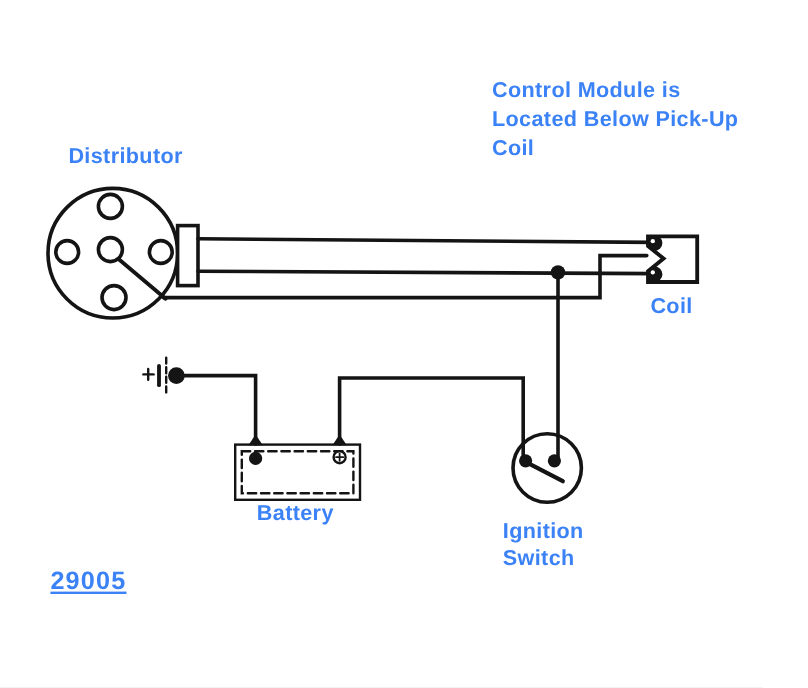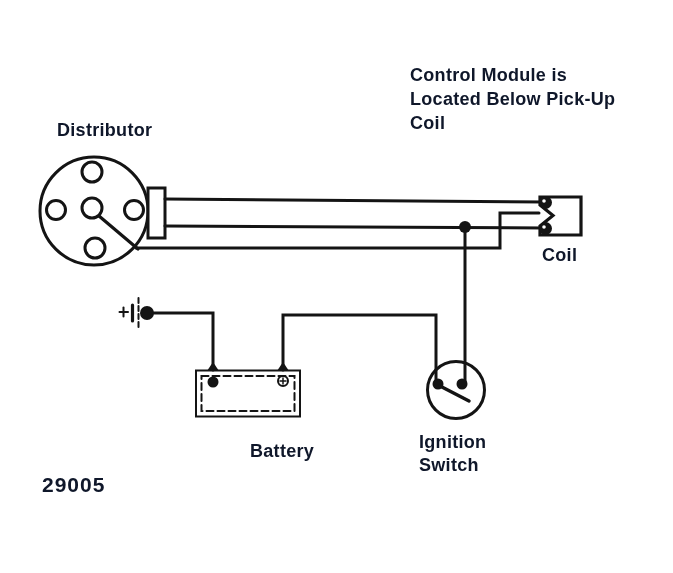--- a/index.html
+++ b/index.html
@@ -6,33 +6,33 @@
   .stage{
     position:relative;
     width:673px;height:573px;
     background:#ffffff;
     overflow:hidden;
     font-family:"Liberation Sans", sans-serif;
   }
   svg{position:absolute;left:0;top:0;}
   .label{
     position:absolute;
-    color:#0f172a;
+    color:#3b82f6;
     font-weight:700;
     font-size:18px;
     line-height:22px;
     white-space:pre-line;
     letter-spacing:0.3px;
   }
   .label.note{left:410px;top:63px;line-height:24px;}
   .label.distributor{left:43px;top:119px;margin-left:14px;}
   .label.coil{left:542px;top:244px;}
-  .label.battery{left:214px;top:440px;margin-left:36px;}
+  .label.battery{left:214px;top:416px;}
   .label.ignition{left:419px;top:431px;line-height:23px;}
-  .label.fignum{left:42px;top:474px;font-size:21px;letter-spacing:1px;}
+  .label.fignum{left:42px;top:474px;font-size:21px;letter-spacing:1px;text-decoration:underline;}
 </style>
 </head>
 <body>
 
 <div class="stage">
 
   <svg width="673" height="573" viewBox="0 0 673 573" fill="none" stroke="#141414" stroke-linecap="round">
 
     <g>
       <circle cx="94" cy="211" r="54" stroke-width="3" fill="#ffffff"></circle>

